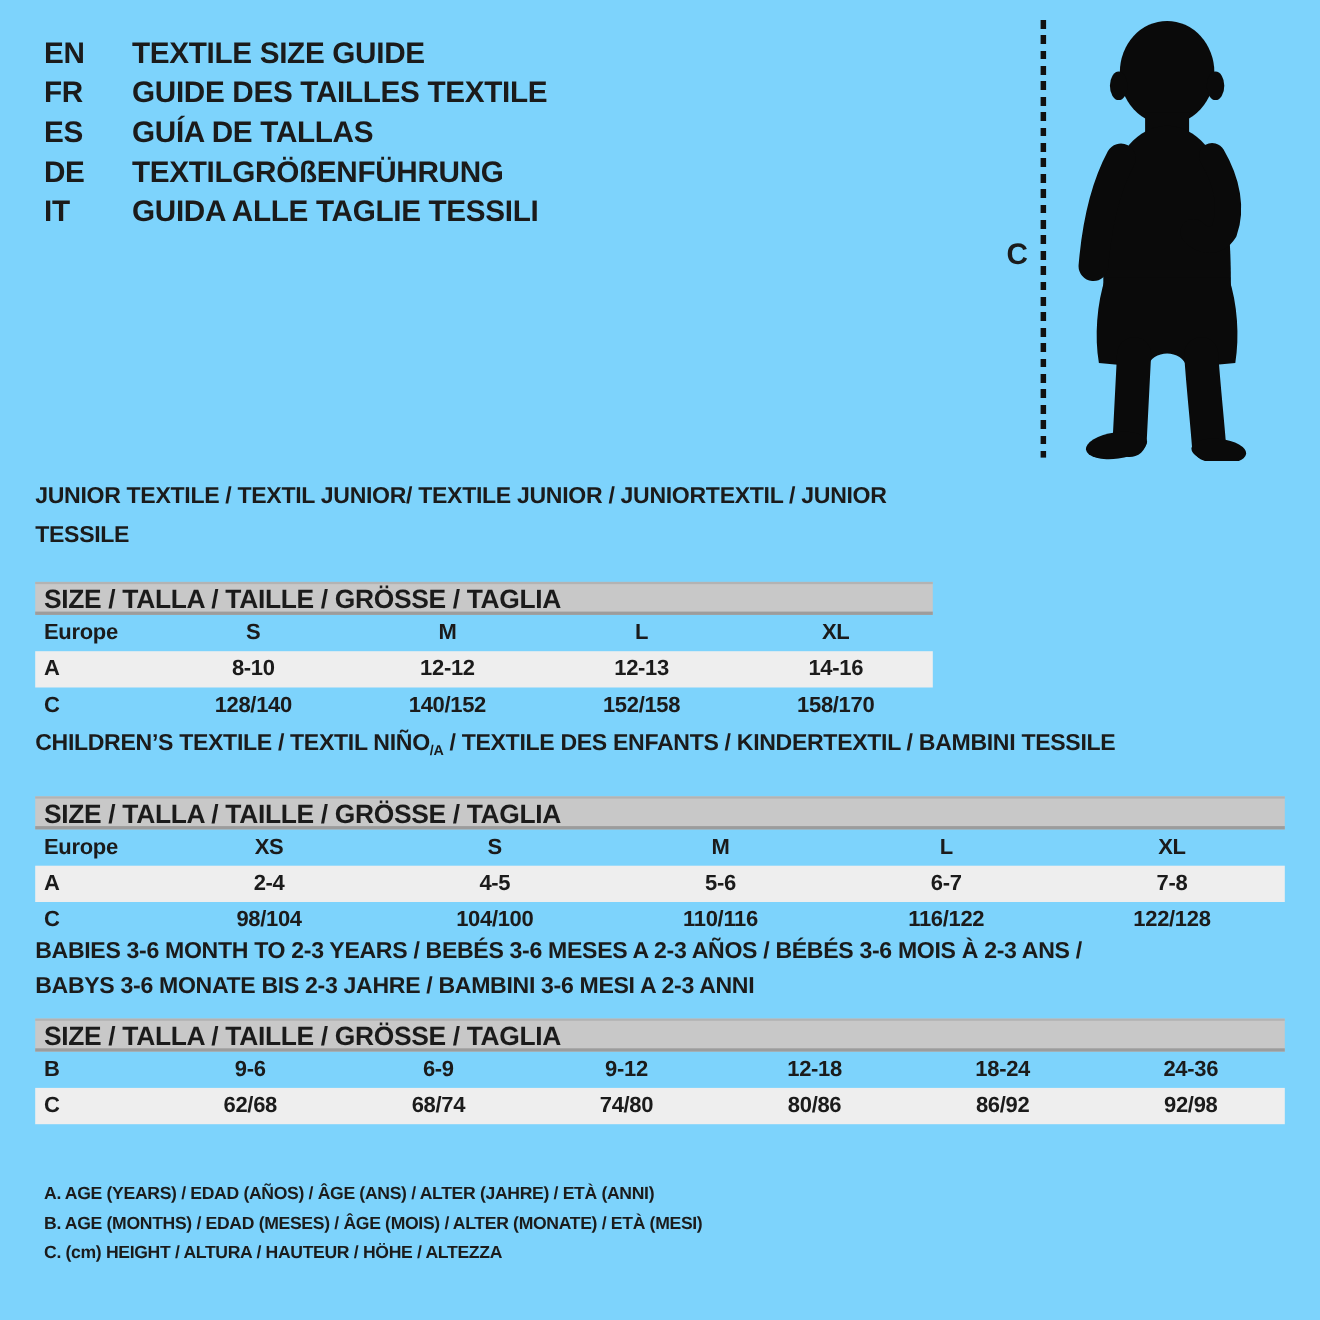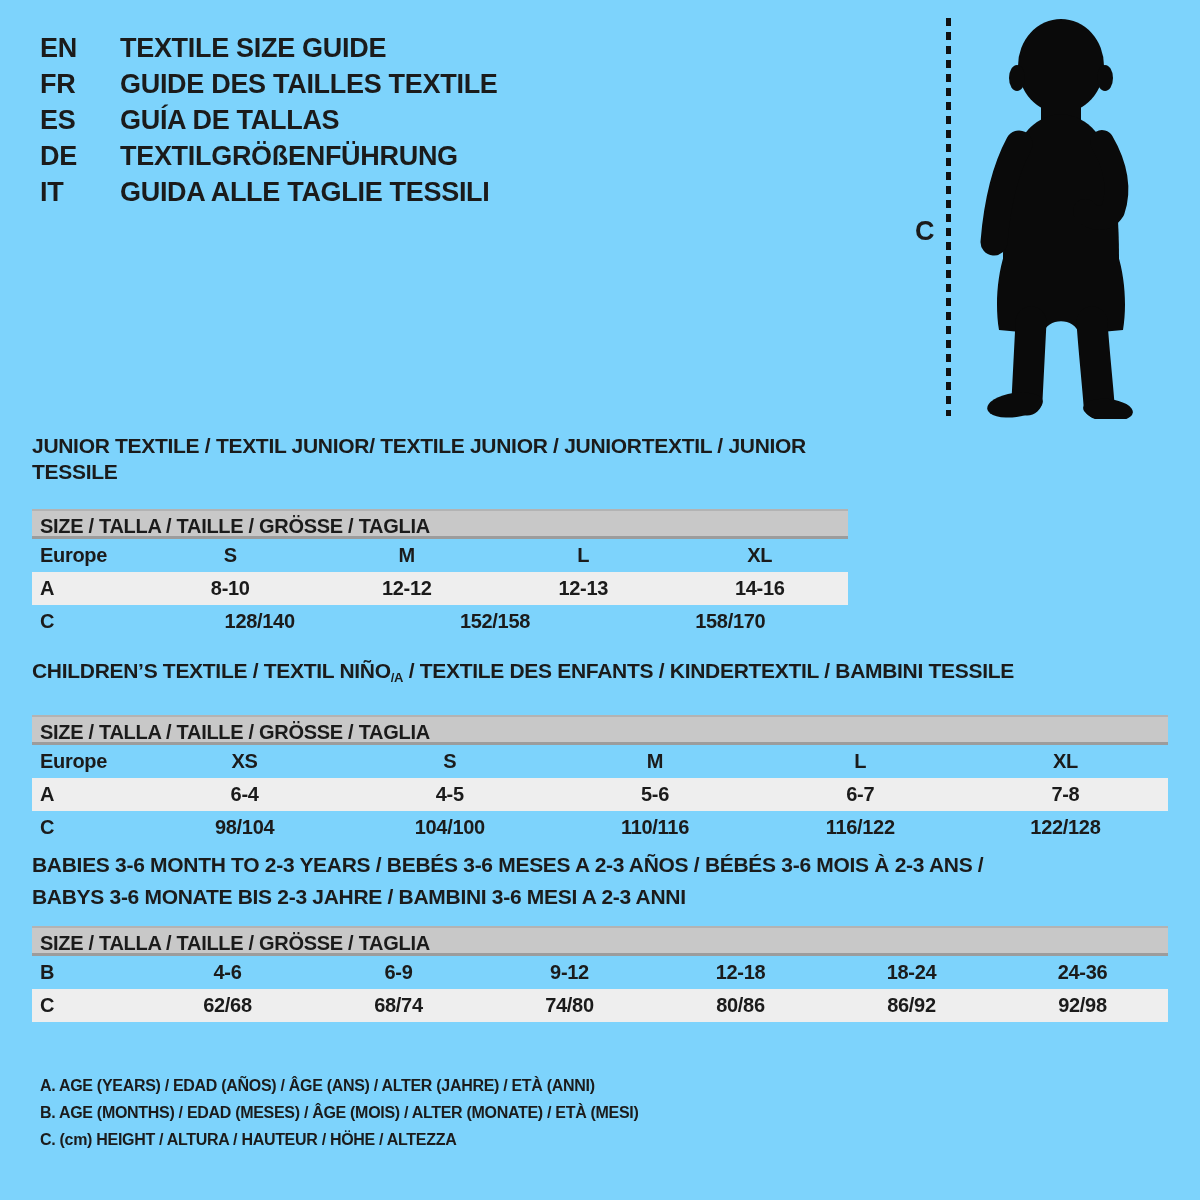--- a/index.html
+++ b/index.html
@@ -20,34 +20,34 @@
   
   .figure{position:absolute;left:912px;top:14px;width:260px;height:406px;}
   .c-label{position:absolute;left:3px;top:202px;font-size:27px;}
   .dash-line{
     position:absolute;left:34px;top:4px;width:5px;height:398px;
     background:repeating-linear-gradient(to bottom,#111 0px,#111 8px,transparent 8px,transparent 14px);
   }
   .figure svg{position:absolute;left:56px;top:0;}
   
   .section{position:absolute;left:32px;}
-  .sec-heading{margin:0 0 24px 0;font-size:21px;line-height:26px;font-weight:700;}
+  .sec-heading{margin:0 0 24px 0;font-size:21px;line-height:36px;font-weight:700;}
   .sec-heading .sub{font-size:13px;vertical-align:-4px;}
   .sec-heading.two-line{margin:0 0 13px 0;line-height:32px;}
   #sec-junior{top:433px;width:816px;}
   #sec-children{top:658px;width:1136px;}
   #sec-babies{top:849px;width:1136px;}
   
   .size-header{
     height:30px;line-height:30px;
     background:#c8c8c8;
     border-top:2px solid #b3b3b3;
     border-bottom:3px solid #9c9c9c;
     padding-left:8px;
-    font-size:20px;
+    font-size:24px;
     box-sizing:border-box;
   }
   .trow{display:flex;height:33px;line-height:33px;font-size:20px;}
   .trow.shaded{background:#eeeeee;}
   .tlabel{width:110px;padding-left:8px;box-sizing:border-box;}
   .tcell{flex:1;text-align:center;}
   
   .legend{position:absolute;left:40px;top:1072px;font-size:16px;line-height:27px;}
 </style>
 </head>
@@ -113,41 +113,42 @@
       <div class="trow shaded">
         <div class="tlabel">A</div>
         <div class="tcell">8-10</div>
         <div class="tcell">12-12</div>
         <div class="tcell">12-13</div>
         <div class="tcell">14-16</div>
       </div>
       <div class="trow">
         <div class="tlabel">C</div>
         <div class="tcell">128/140</div>
+        <div class="tcell">140/152</div>
         <div class="tcell">152/158</div>
         <div class="tcell">158/170</div>
       </div>
     </div>
   </div>
 
   <div class="section" id="sec-children">
     <h2 class="sec-heading"><span>CHILDREN’S TEXTILE / TEXTIL NIÑO</span><span class="sub">/A</span><span> / TEXTILE DES ENFANTS / KINDERTEXTIL / BAMBINI TESSILE</span></h2>
     <div>
       <div class="size-header">SIZE / TALLA / TAILLE / GRÖSSE / TAGLIA</div>
       <div class="trow">
         <div class="tlabel">Europe</div>
         <div class="tcell">XS</div>
         <div class="tcell">S</div>
         <div class="tcell">M</div>
         <div class="tcell">L</div>
         <div class="tcell">XL</div>
       </div>
       <div class="trow shaded">
         <div class="tlabel">A</div>
-        <div class="tcell">6-4</div>
+        <div class="tcell">2-4</div>
         <div class="tcell">4-5</div>
         <div class="tcell">5-6</div>
         <div class="tcell">6-7</div>
         <div class="tcell">7-8</div>
       </div>
       <div class="trow">
         <div class="tlabel">C</div>
         <div class="tcell">98/104</div>
         <div class="tcell">104/100</div>
         <div class="tcell">110/116</div>
@@ -159,21 +160,21 @@
 
   <div class="section" id="sec-babies">
     <h2 class="sec-heading two-line">
       <div>BABIES 3-6 MONTH TO 2-3 YEARS / BEBÉS 3-6 MESES A 2-3 AÑOS / BÉBÉS 3-6 MOIS À 2-3 ANS /</div>
       <div>BABYS 3-6 MONATE BIS 2-3 JAHRE / BAMBINI 3-6 MESI A 2-3 ANNI</div>
     </h2>
     <div>
       <div class="size-header">SIZE / TALLA / TAILLE / GRÖSSE / TAGLIA</div>
       <div class="trow">
         <div class="tlabel">B</div>
-        <div class="tcell">4-6</div>
+        <div class="tcell">9-6</div>
         <div class="tcell">6-9</div>
         <div class="tcell">9-12</div>
         <div class="tcell">12-18</div>
         <div class="tcell">18-24</div>
         <div class="tcell">24-36</div>
       </div>
       <div class="trow shaded">
         <div class="tlabel">C</div>
         <div class="tcell">62/68</div>
         <div class="tcell">68/74</div>

